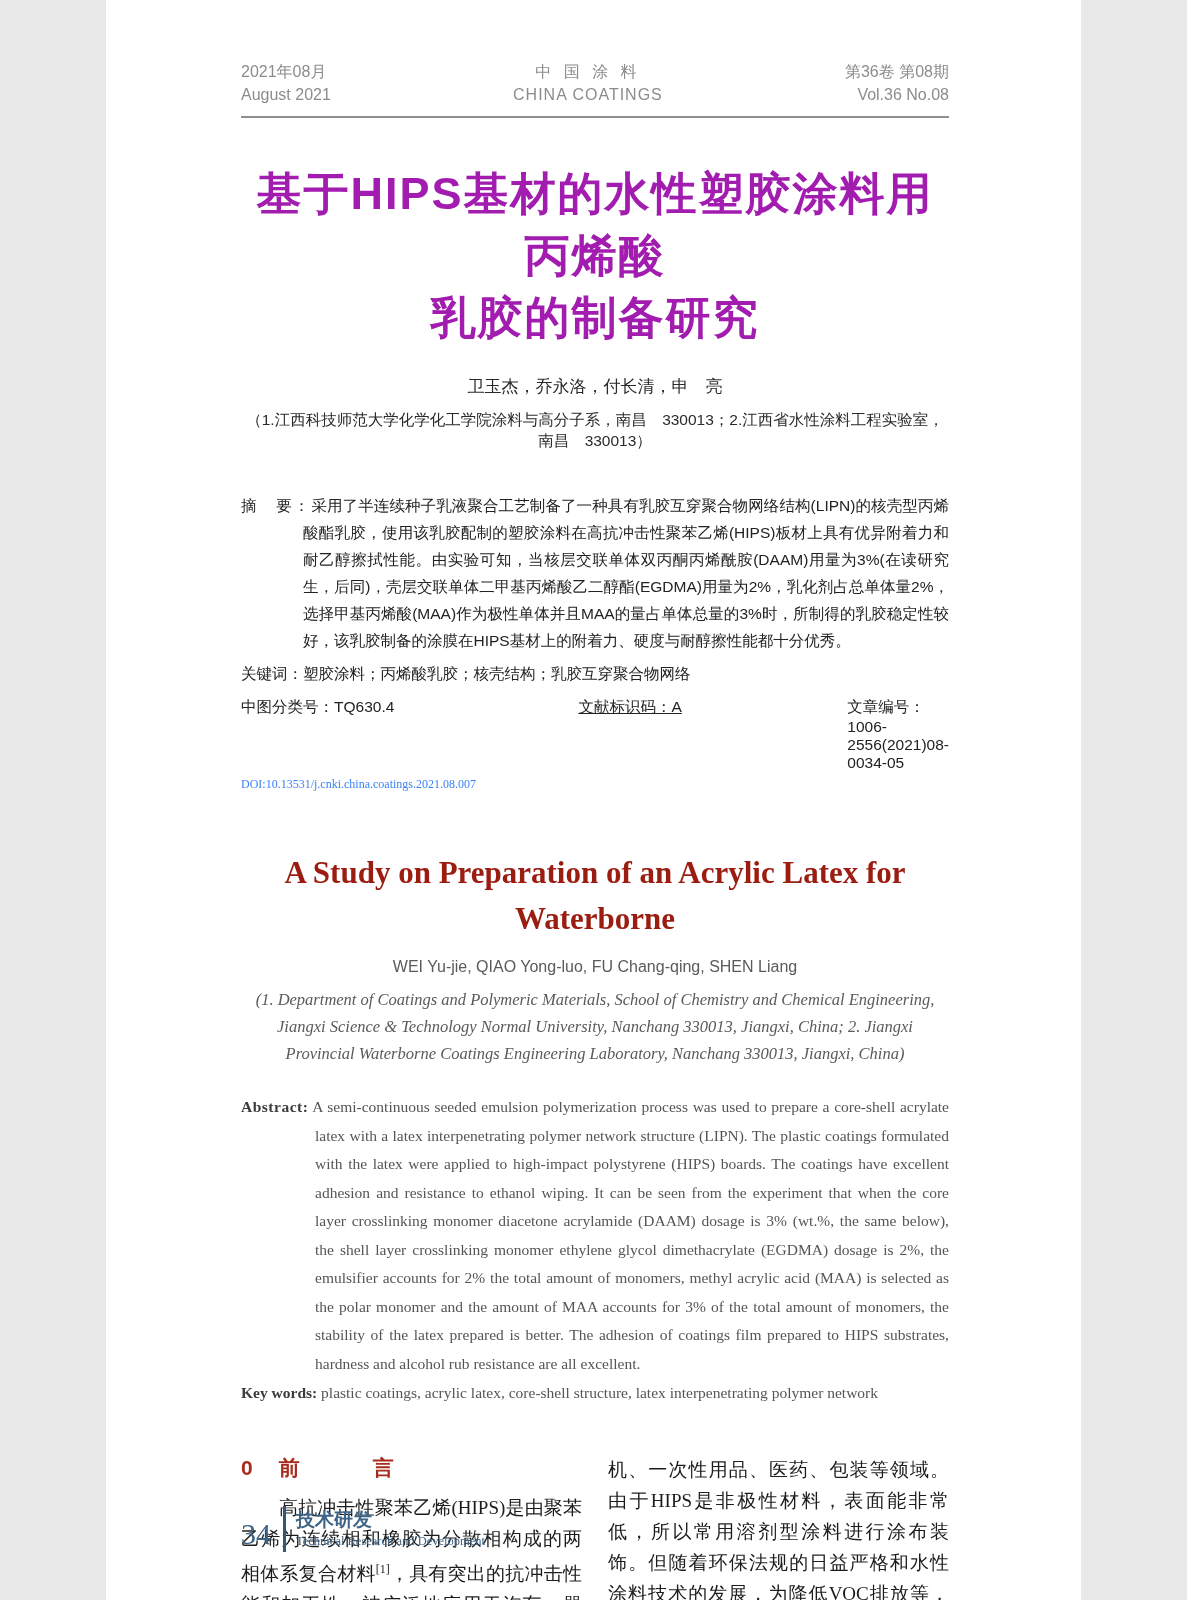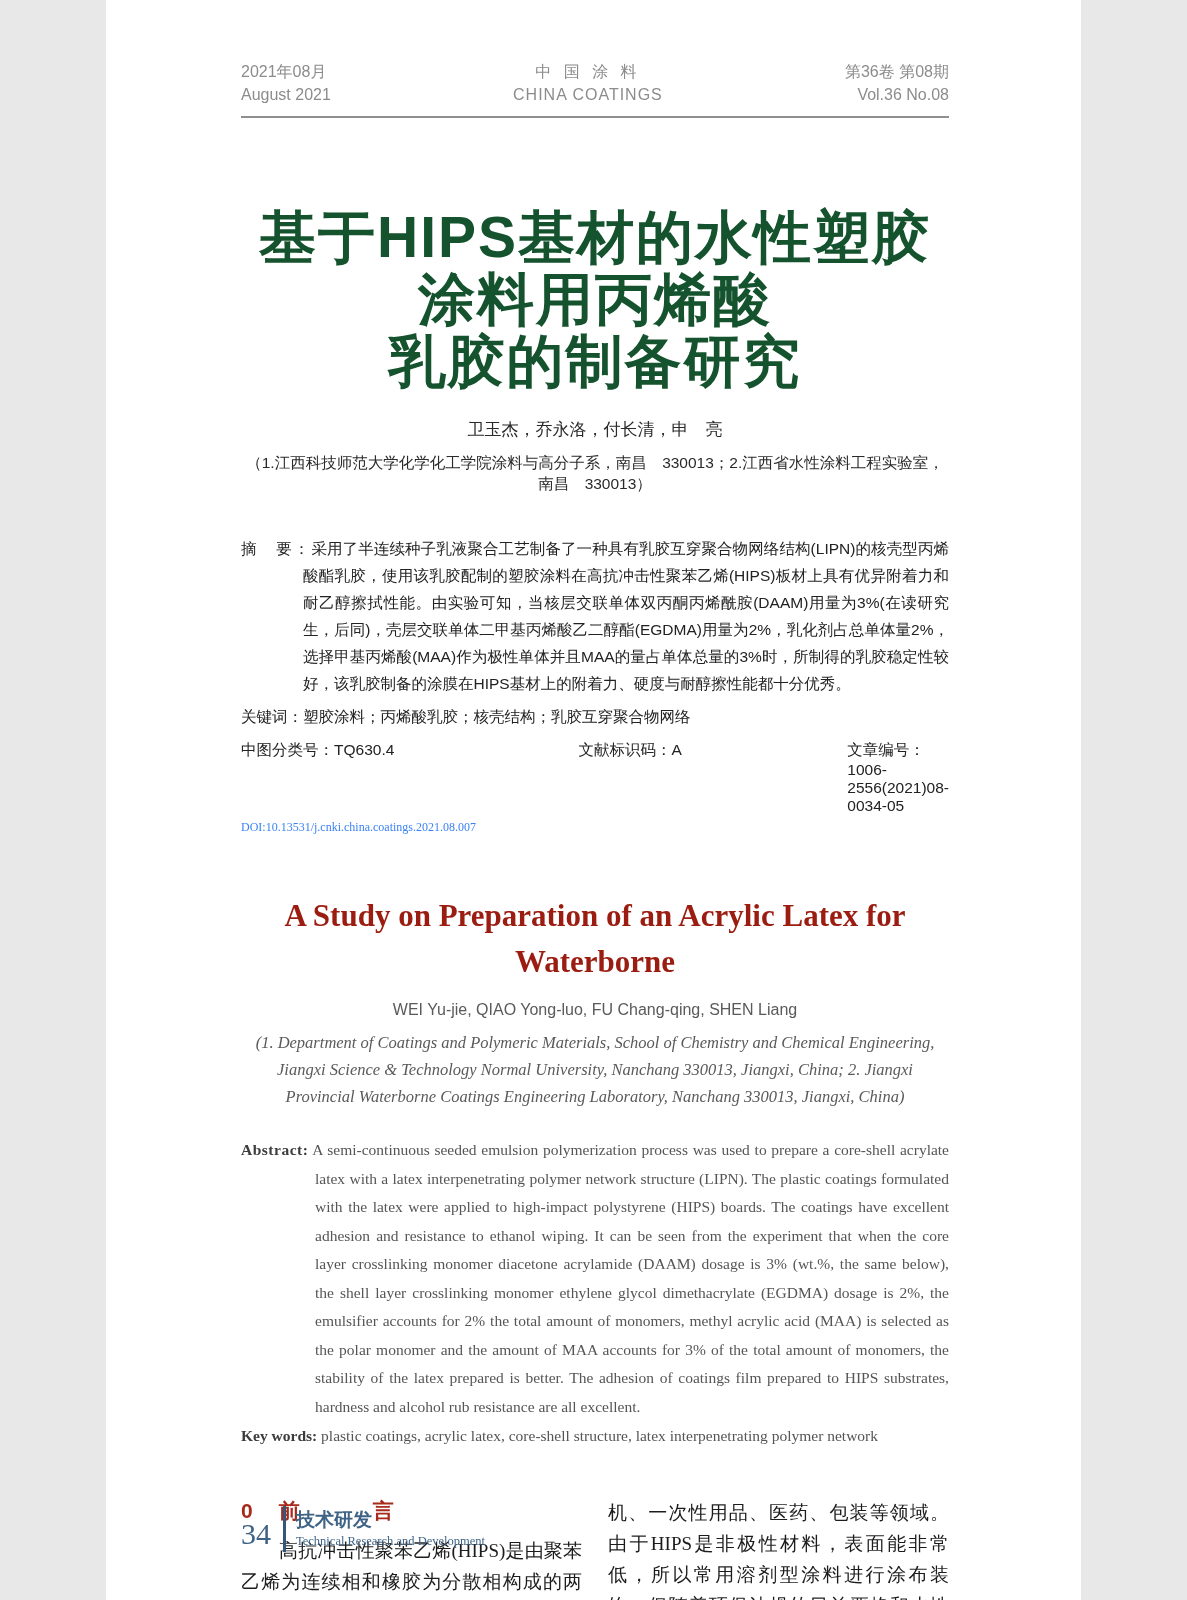--- a/index.html
+++ b/index.html
@@ -28,25 +28,25 @@
     font-size: 16px;
     line-height: 23px;
   }
   .jheader .col-left  { text-align: left; }
   .jheader .col-center{ text-align: center; letter-spacing: 4px; }
   .jheader .col-center .en { letter-spacing: 1px; }
   .jheader .col-right { text-align: right; }
 
   
   .title-cn {
-    margin-top: 88px;
-    text-align: center;
-    color: #14532d;
-    font-weight: bold;
-    font-size: 57px;
+    margin-top: 45px;
+    text-align: center;
+    color: #a21caf;
+    font-weight: bold;
+    font-size: 45px;
     line-height: 62px;
     letter-spacing: 2px;
   }
   .authors-cn {
     margin-top: 26px;
     text-align: center;
     font-size: 17px;
     color: #2a2a2a;
   }
   .affil-cn {
@@ -72,21 +72,21 @@
     line-height: 27px;
     color: #222;
   }
   .clc-row {
     margin-top: 10px;
     display: flex;
     font-size: 15.5px;
     color: #222;
   }
   .clc-row .seg1 { width: 345px; }
-  .clc-row .seg2 { width: 275px; }
+  .clc-row .seg2 { width: 275px; text-decoration: underline; }
   .clc-row .seg3 { flex: 1; }
   .doi-line {
     margin-top: 5px;
     font-family: "Liberation Serif", "DejaVu Serif", serif;
     font-size: 12px;
     color: #3b82f6;
   }
 
   
   .title-en {

